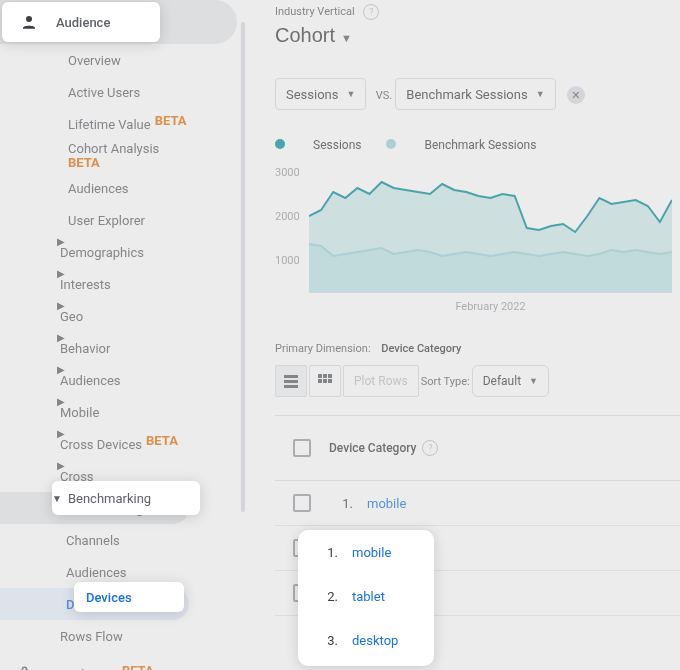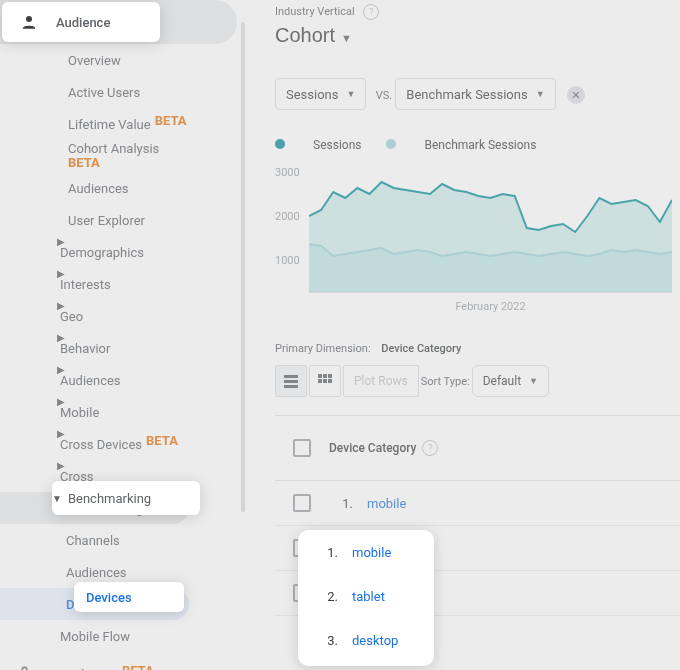--- a/index.html
+++ b/index.html
@@ -166,21 +166,21 @@
           <span>Channels</span>
         </div>
     <div class="sb-item">
           <span>Audiences</span>
         </div>
     <div class="sb-item sb-devices">
           <span>Devices</span>
         </div>
   </div>
   <div class="sb-item" style="padding-left:60px">
-        <span>Mobile Flow</span>
+        <span>Rows Flow</span>
       </div>
 
   <div class="sb-section sb-attr">
     <svg width="18" height="18" viewBox="0 0 24 24" fill="none" stroke="#5f6368" stroke-width="2">
           <circle cx="6" cy="6" r="3"></circle>
           <circle cx="18" cy="18" r="3"></circle>
           <path d="M8 8l8 8"></path>
         </svg>
     <span>Attribution</span>
     <span class="beta">BETA</span>

